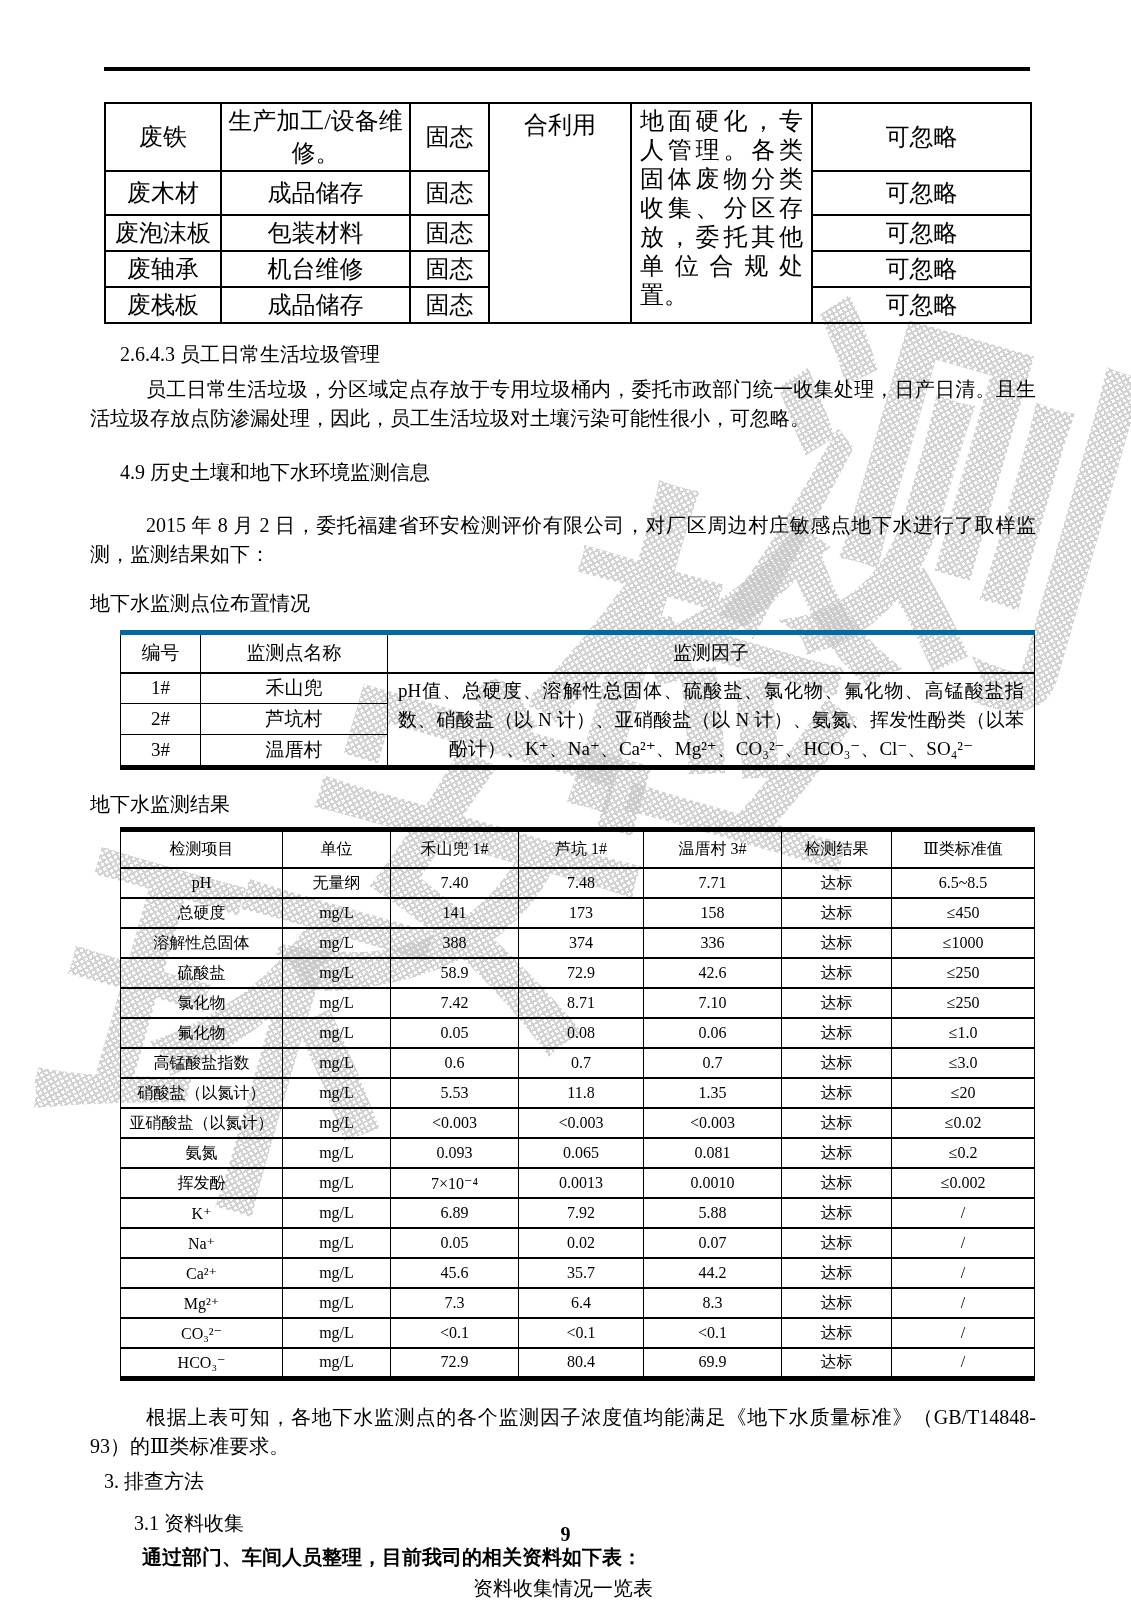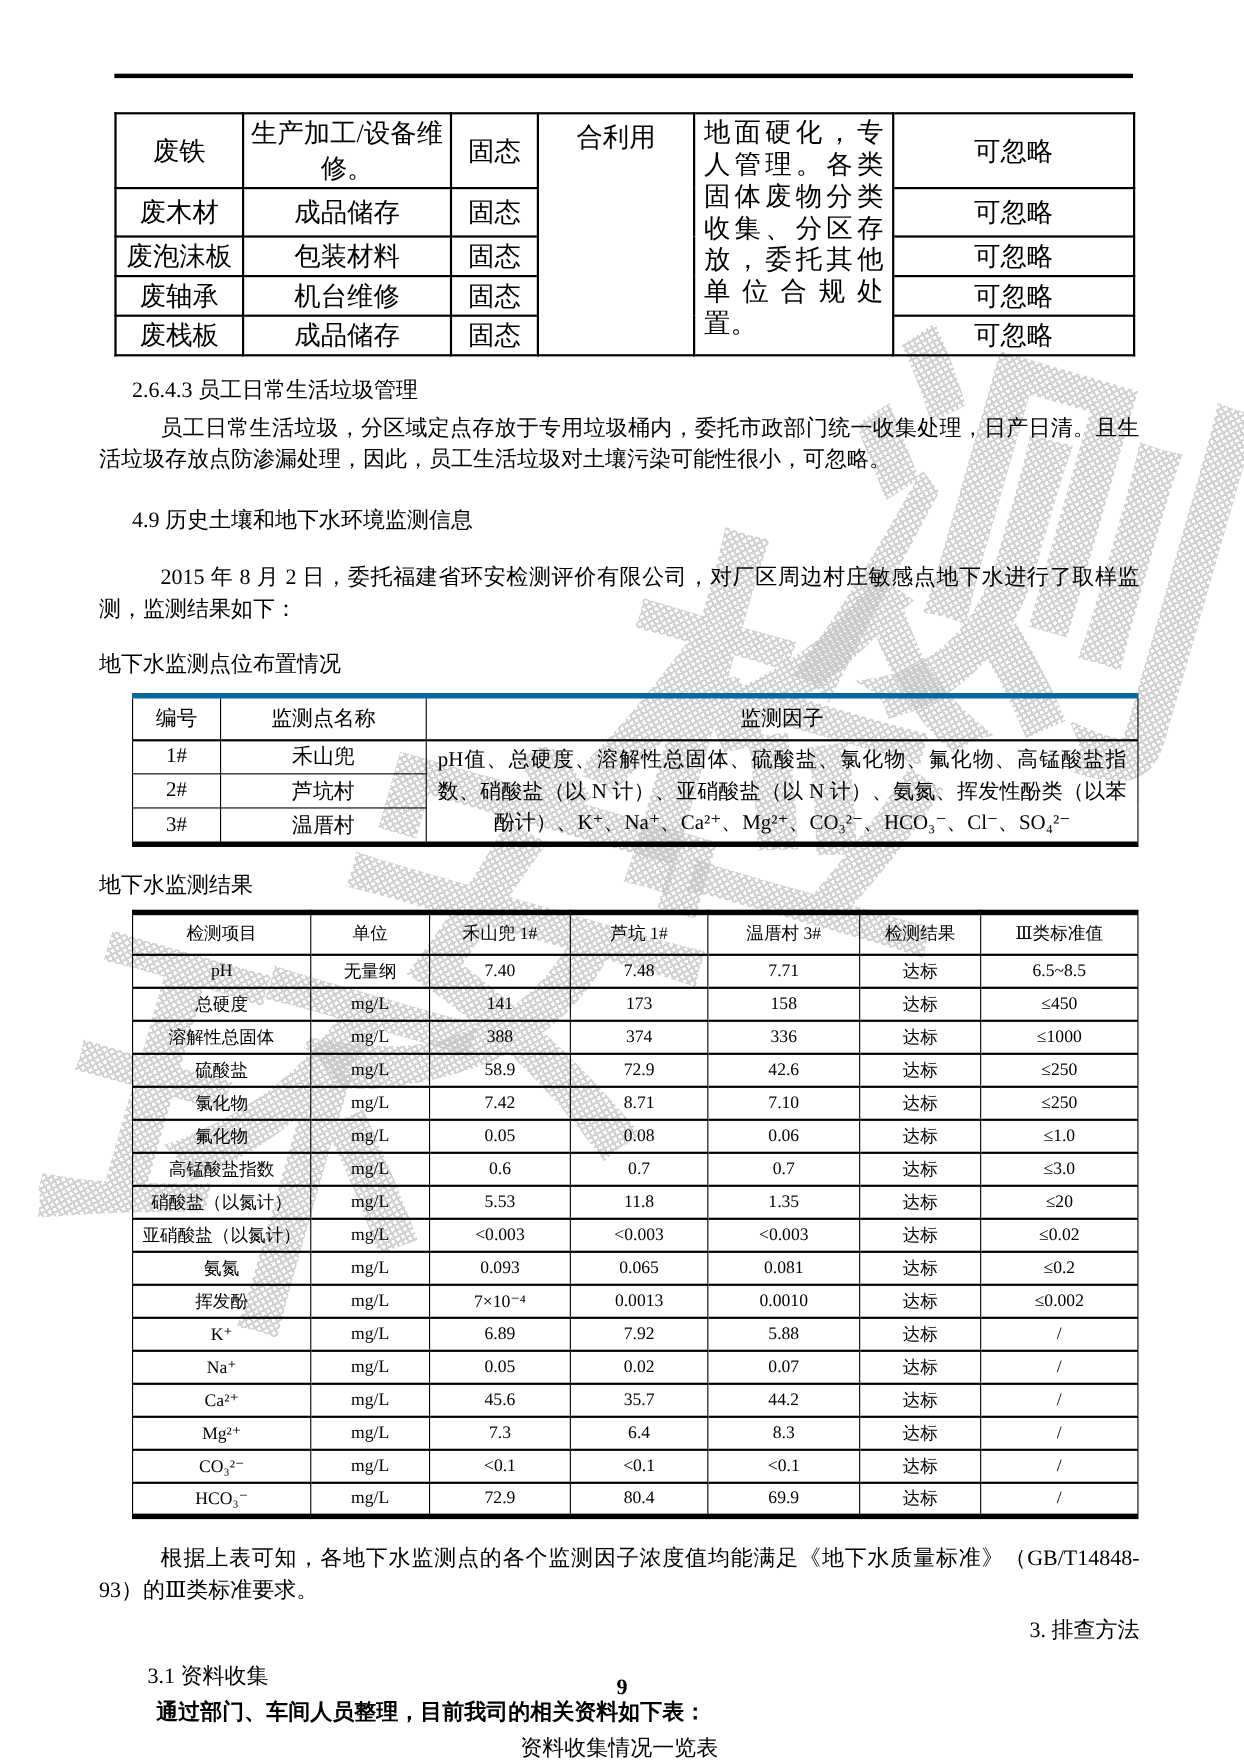--- a/index.html
+++ b/index.html
@@ -69,21 +69,21 @@
   .results-table { margin:9px 0 0 30px; width:914px; font-size:16px;
                    border-top:5px solid #000; border-bottom:5px solid #000; }
   .results-table td, .results-table th {
     border-left:1.5px solid #000; border-right:1.5px solid #000;
     border-top:2.5px solid #000; border-bottom:2.5px solid #000;
   }
   .results-table thead tr { height:39px; }
   .results-table tbody tr { height:30px; }
 
   .conclusion { margin-top:22px; }
-  .h-s3  { margin:7px 0 15px 14px;text-align:right; }
+  .h-s3  { margin:7px 0 15px 14px; }
   .h-s31 { margin:6px 0 0 44px; }
   .para-s31 { margin:6px 0 0 52px; line-height:29px;font-weight:bold; }
   .collect-title { text-align:center; margin-top:3px; }
 
   .page-number {
     position:absolute; top:1523px; left:0; width:100%;
     text-align:center; font-size:20px; font-weight:bold; z-index:1;
   }
 </style>
 </head>

